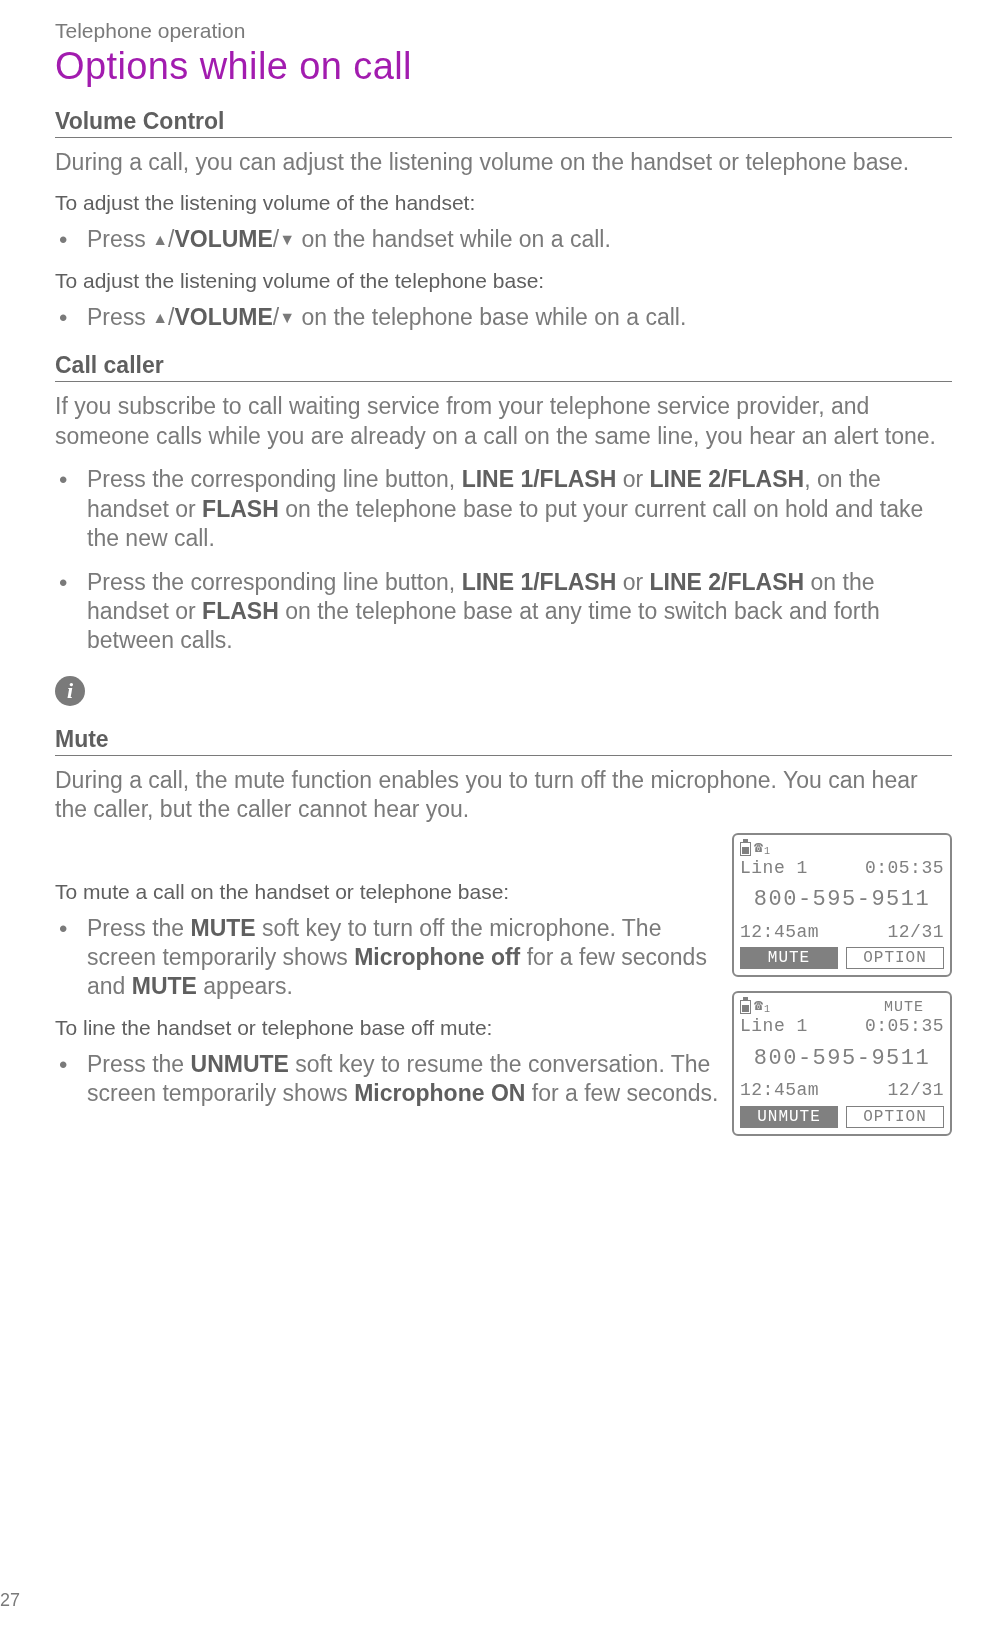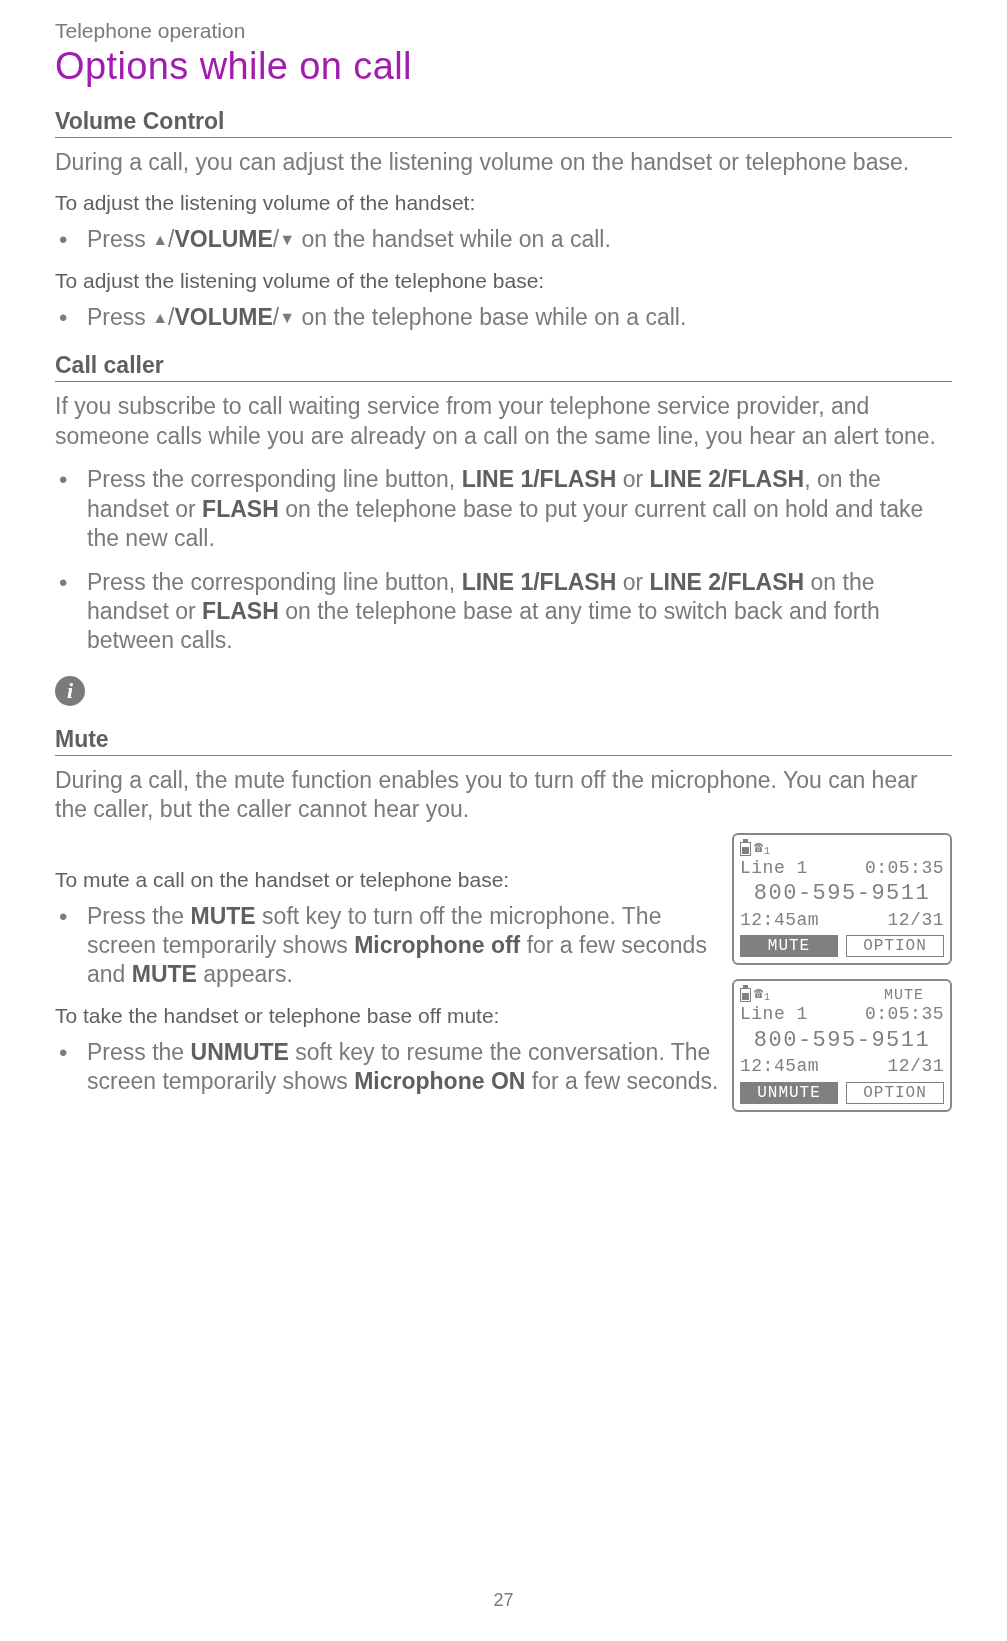--- a/index.html
+++ b/index.html
@@ -133,41 +133,40 @@
       justify-content: space-between;
       font-size: 18px;
       letter-spacing: 0.5px;
       line-height: 1.25;
     }
     .lcd-num {
       font-size: 22px;
       letter-spacing: 1.5px;
       text-align: center;
       line-height: 1.25;
-      margin: 1px 0;
+      margin: 7px 0;
     }
     .lcd-soft {
       display: flex;
       gap: 8px;
       margin-top: 4px;
     }
     .sk {
       flex: 1;
       text-align: center;
       font-size: 16px;
       letter-spacing: 1px;
       padding: 1px 0;
       border: 1.5px solid #808080;
     }
     .sk.inv { background: #808080; color: #fff; }
     .page-num {
       position: absolute;
       bottom: 30px;
       left: 0; right: 0;
-      text-align: center;
       font-size: 18px;
       color: #7a7a7a;
     }
   </style>
 </head>
 <body>
 
 <div class="breadcrumb">Telephone operation</div>
 <div class="page-title">Options while on call</div>
 
@@ -208,21 +207,21 @@
 
 <div class="mute-row">
   <div class="mute-left">
     <div class="sub-heading">To mute a call on the handset or telephone base:</div>
     <ul>
       <li class="bullet">
         <span>Press the </span><span class="bold">MUTE</span><span> soft key to turn off the microphone. The screen temporarily shows </span><span class="bold">Microphone off</span><span> for a few seconds and </span><span class="bold">MUTE</span><span> appears.</span>
       </li>
     </ul>
 
-    <div class="sub-heading">To take the handset or telephone base off mute:</div>
+    <div class="sub-heading">To line the handset or telephone base off mute:</div>
     <ul>
       <li class="bullet">
         <span>Press the </span><span class="bold">UNMUTE</span><span> soft key to resume the conversation. The screen temporarily shows </span><span class="bold">Microphone ON</span><span> for a few seconds.</span>
       </li>
     </ul>
   </div>
 
   <div class="screens">
 
     <div class="lcd">

